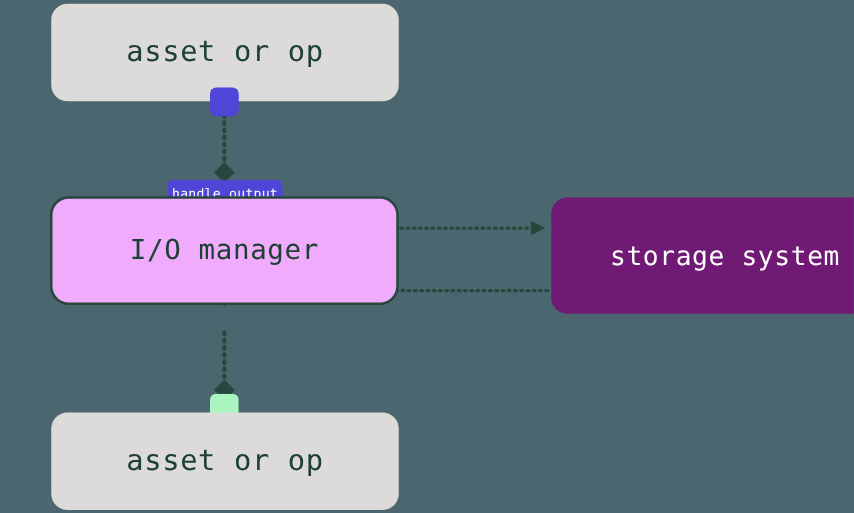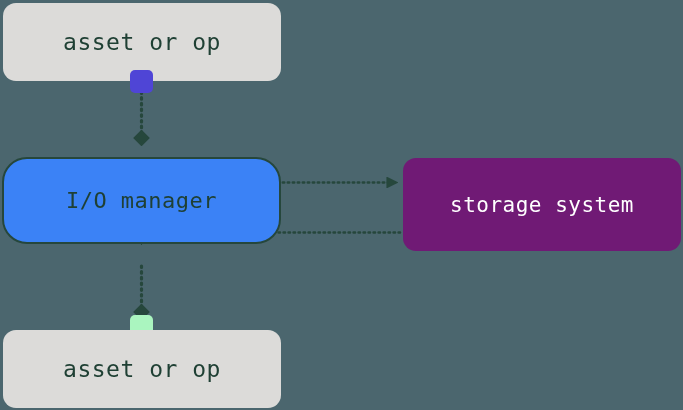--- a/index.html
+++ b/index.html
@@ -11,20 +11,21 @@
     width: 683px;
     height: 410px;
     background: #4b666e;
     font-family: "DejaVu Sans Mono", "Liberation Mono", monospace;
     overflow: hidden;
   }
   #diagram {
     position: relative;
     width: 587px;
     height: 410px;
+    margin-left: 38px;
   }
   .node {
     position: absolute;
     display: flex;
     align-items: center;
     justify-content: center;
     box-sizing: border-box;
     text-align: center;
   }
   
@@ -46,23 +47,23 @@
     top: 330px;
     width: 278px;
     height: 78px;
   }
   
   #io-manager {
     left: 2px;
     top: 157px;
     width: 279px;
     height: 87px;
-    background: #3b82f6;
+    background: #f0abfc;
     border: 2px solid #26473c;
-    border-radius: 25px;
+    border-radius: 15px;
     color: #1f4034;
     font-size: 22px;
     letter-spacing: 0.5px;
   }
   
   #storage-system {
     left: 403px;
     top: 158px;
     width: 278px;
     height: 93px;
@@ -154,20 +155,23 @@
 
     <path d="M 141.5 266 L 141.5 312" fill="none" stroke="#26473c" stroke-width="3.2" stroke-dasharray="1.5 4.2" stroke-linecap="round" marker-end="url(#diamond)"></path>
   </svg>
 
   <div class="node asset-box" id="asset-top">
     <span>asset or op</span>
   </div>
 
   <div class="port" id="port-output"></div>
 
+  <div class="edge-label" id="label-handle-output">
+    <span>handle output</span>
+  </div>
 
   <div class="node" id="io-manager">
     <span>I/O manager</span>
   </div>
 
   <div class="node" id="storage-system">
     <span>storage system</span>
   </div>
 
 

